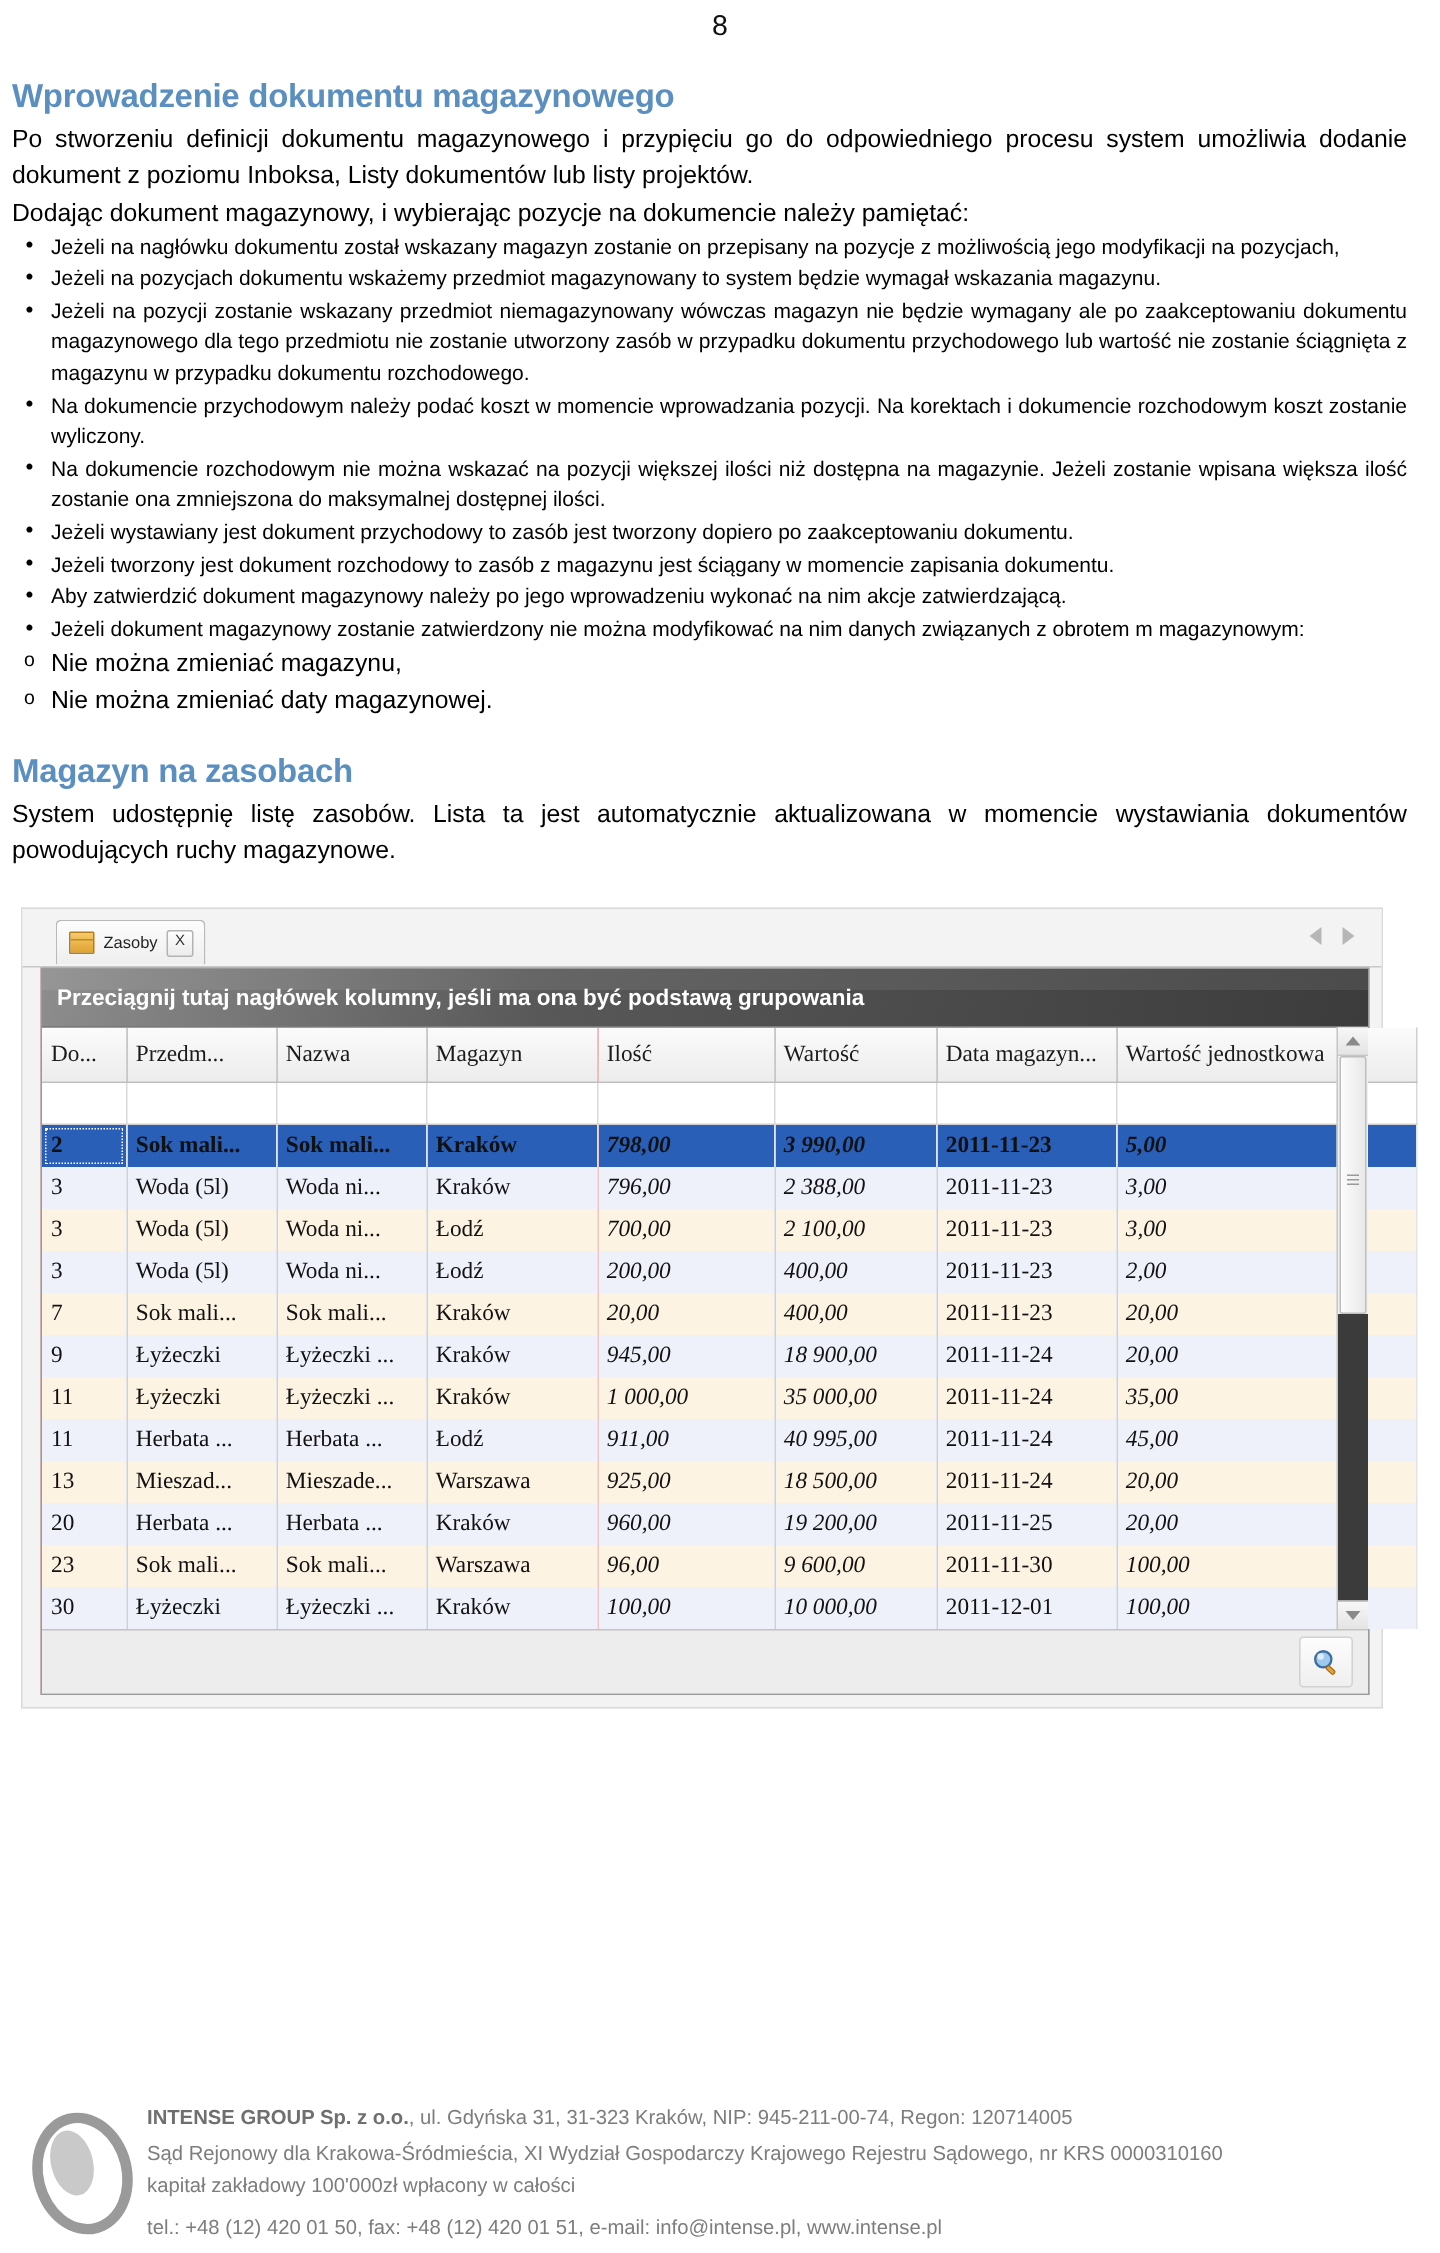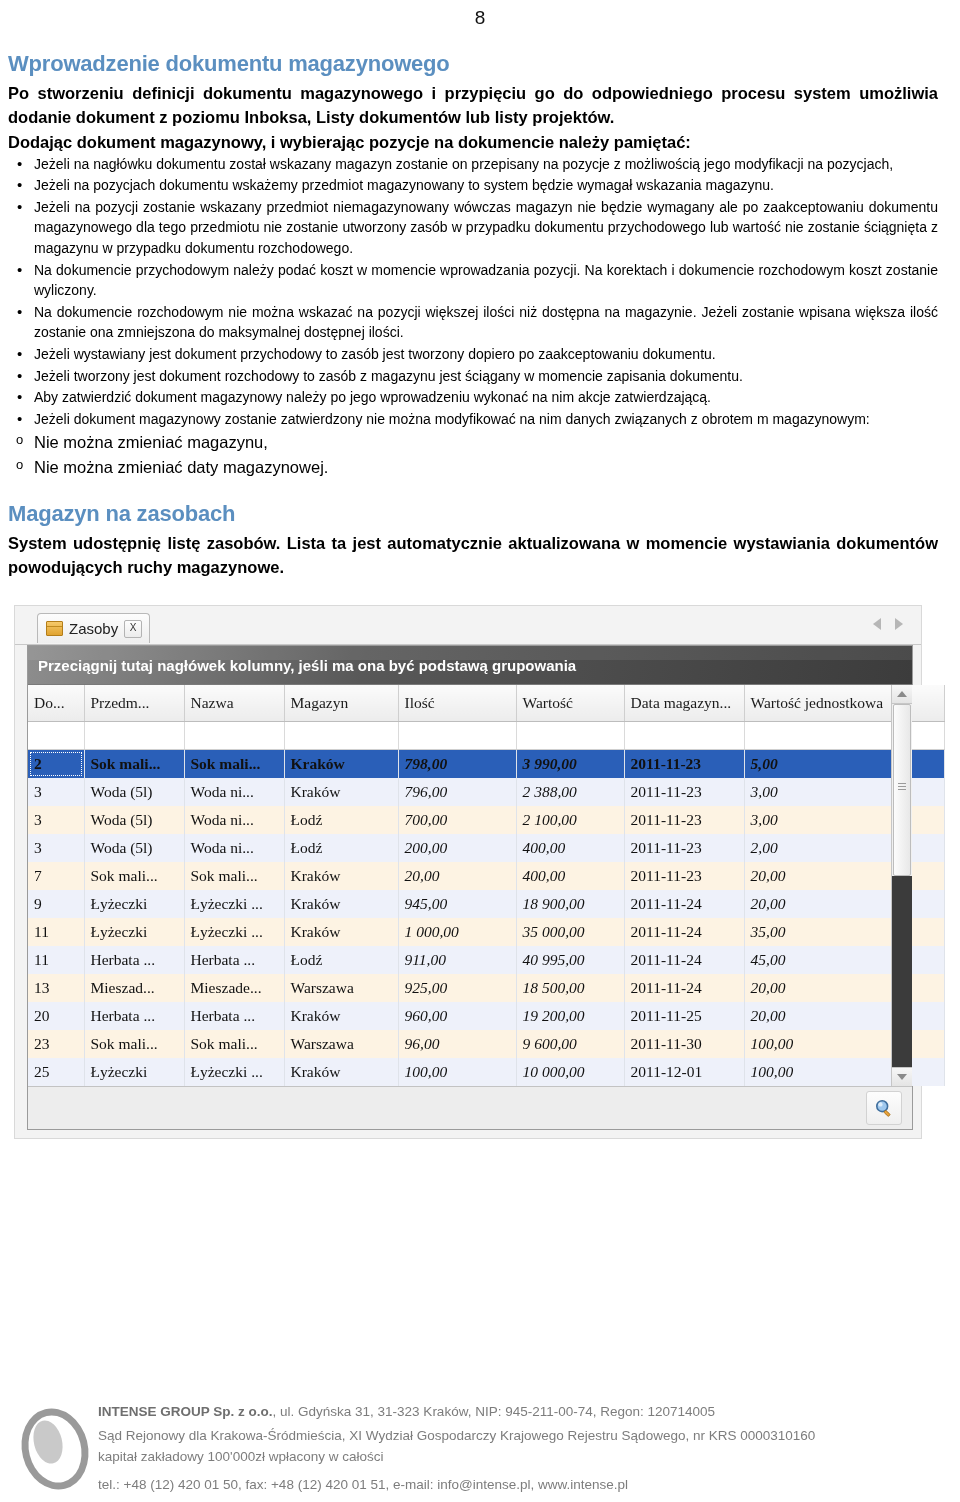--- a/index.html
+++ b/index.html
@@ -46,21 +46,20 @@
     letter-spacing: -0.2px;
   }
 
   p.body-text {
     font-size: 16.5px;
     line-height: 1.47;
     margin: 0 0 0 0;
     text-align: justify;
     text-justify: inter-word;
     color: #000;
-    font-weight: bold;
   }
 
   ul.bullets {
     list-style: none;
     margin: 0;
     padding: 0;
   }
 
   ul.bullets > li {
     position: relative;
@@ -148,21 +147,21 @@
   }
   .tab-icon::after {
     content: "";
     position: absolute;
     left: 0; right: 0; top: 4px;
     height: 1px;
     background: #c08a20;
   }
 
   .tab-label {
-    font-size: 15px;
+    font-size: 11px;
     color: #222;
     font-family: "Liberation Sans", sans-serif;
     white-space: nowrap;
   }
 
   .tab-close {
     width: 16px;
     height: 16px;
     border: 1px solid #b3b3b3;
     border-radius: 2px;
@@ -588,21 +587,21 @@
                   <td class="cell-first">23</td>
                   <td>Sok mali...</td>
                   <td>Sok mali...</td>
                   <td>Warszawa</td>
                   <td class="num">96,00</td>
                   <td class="num">9 600,00</td>
                   <td>2011-11-30</td>
                   <td class="num">100,00</td>
                 </tr>
                 <tr class="row-even">
-                  <td class="cell-first">25</td>
+                  <td class="cell-first">30</td>
                   <td>Łyżeczki</td>
                   <td>Łyżeczki ...</td>
                   <td>Kraków</td>
                   <td class="num">100,00</td>
                   <td class="num">10 000,00</td>
                   <td>2011-12-01</td>
                   <td class="num">100,00</td>
                 </tr>
               </tbody>
           </table>

